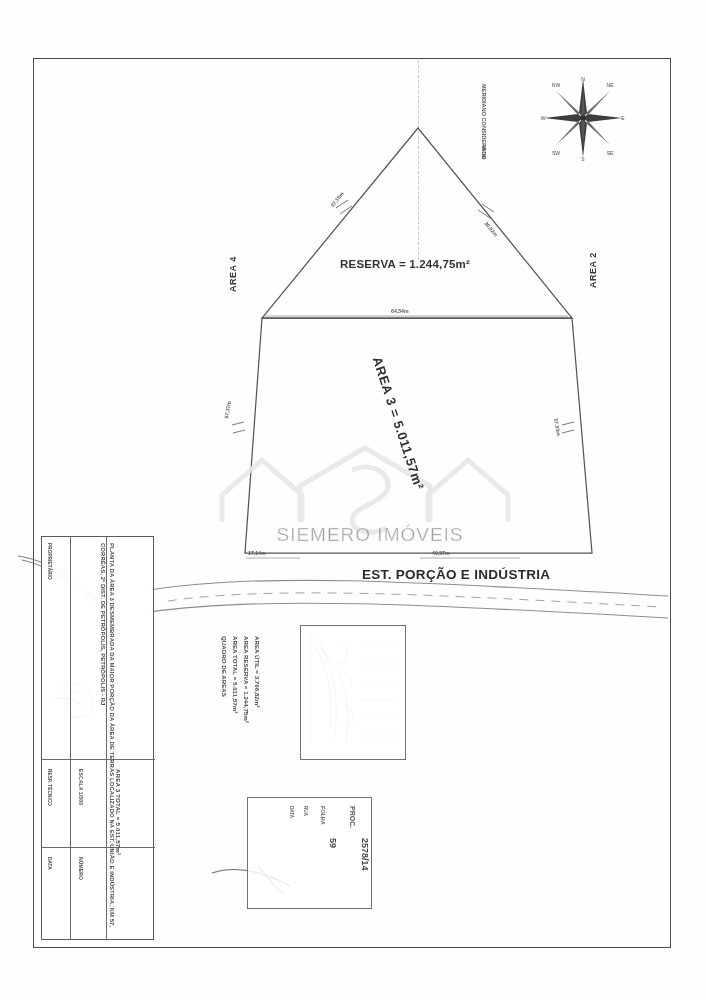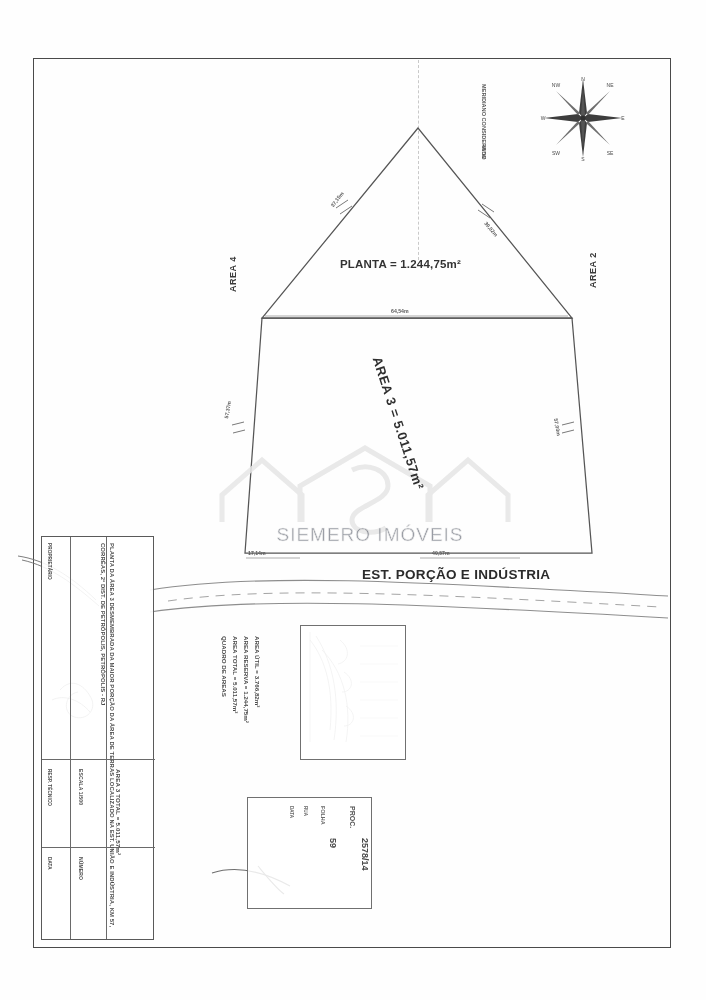--- a/index.html
+++ b/index.html
@@ -337,21 +337,21 @@
         <text x="16" y="12">NW</text>
         <text x="70" y="12">NE</text>
         <text x="16" y="80">SW</text>
         <text x="70" y="80">SE</text>
       </g>
     </svg>
   </div>
   <div class="meridian-text">MERIDIANO CONSIDERADO</div>
   <div class="meridian-deg">45°W</div>
 
-  <div class="txt lbl-reserva">PLANTA = 1.244,75m²</div>
+  <div class="txt lbl-reserva">RESERVA = 1.244,75m²</div>
   <div class="txt lbl-area3">AREA 3 = 5.011,57m²</div>
   <div class="txt lbl-est">EST. PORÇÃO E INDÚSTRIA</div>
 
   <div class="txt lbl-area2 rot90">AREA 2</div>
   <div class="txt lbl-area4 rot90">AREA 4</div>
 
   <div class="txt dim dim-top">64,54m</div>
   <div class="txt dim dim-nw">37,15m</div>
   <div class="txt dim dim-ne">39,02m</div>
   <div class="txt dim dim-w">57,37m</div>

